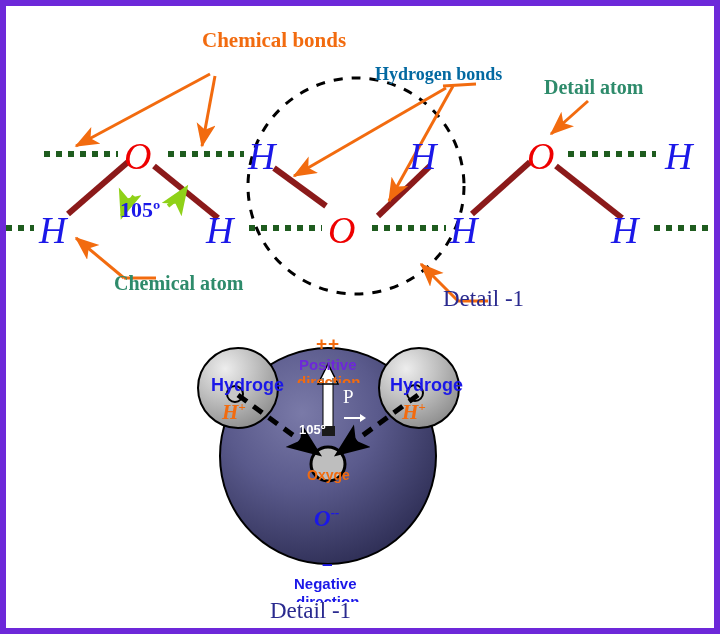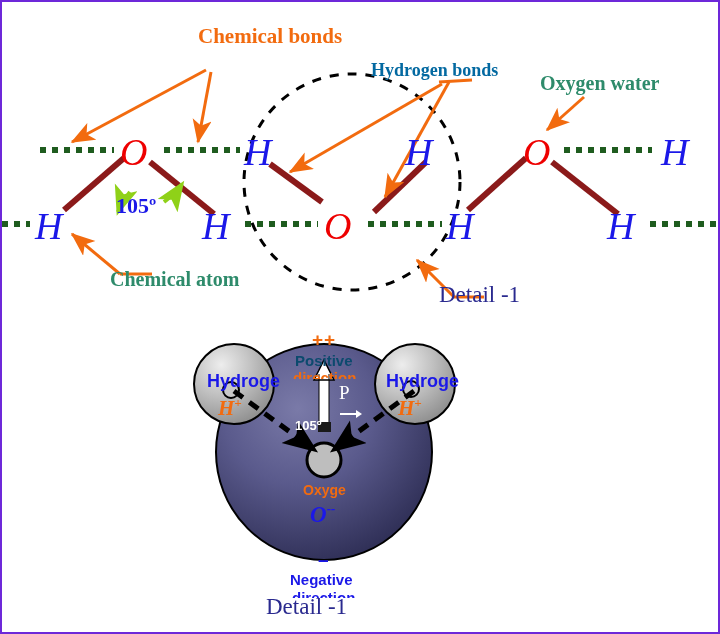--- a/index.html
+++ b/index.html
@@ -5,21 +5,21 @@
   html, body {
     margin: 0;
     padding: 0;
     background: #ffffff;
   }
   #root {
     position: relative;
     width: 720px;
     height: 634px;
     background: #ffffff;
-    border: 2px solid #6d28d9;
+    border: 6px solid #6d28d9;
     box-sizing: border-box;
     overflow: hidden;
     font-family: "Liberation Serif", serif;
   }
   svg.layer {
     position: absolute;
     left: 0;
     top: 0;
     width: 720px;
     height: 634px;
@@ -75,21 +75,21 @@
   }
   
   .pos-sign {
     color: #F26B0F;
     font-family: "Liberation Sans", sans-serif;
     font-weight: bold;
     font-size: 19px;
     letter-spacing: 1px;
   }
   .pos-word {
-    color: #0c4a6e;
+    color: #6d28d9;
     font-family: "Liberation Sans", sans-serif;
     font-weight: bold;
     font-size: 15px;
   }
   .pos-word2 {
     color: #F26B0F;
     font-family: "Liberation Sans", sans-serif;
     font-weight: bold;
     font-size: 15px;
   }
@@ -255,21 +255,21 @@
         <line x1="338" y1="412" x2="356" y2="412" stroke="#ffffff" stroke-width="2"></line>
         <path d="M354,408 L360,412 L354,416 z" fill="#ffffff"></path>
       </g>
     </g>
   </svg>
 
   <div class="lbl ann-orange" style="left:196px; top:24px;">Chemical bonds</div>
 
   <div class="lbl ann-navy" style="left:369px; top:59px;">Hydrogen bonds</div>
 
-  <div class="lbl ann-green" style="left:538px; top:71px;">Oxygen water</div>
+  <div class="lbl ann-green" style="left:538px; top:71px;">Detail atom</div>
 
   <div class="lbl ann-green" style="left:108px; top:267px;">Chemical atom</div>
 
   <div class="lbl detail-cap" style="left:437px; top:281px;">Detail -1</div>
 
   <div class="lbl atom-O" style="left:118px; top:131px;">O</div>
   <div class="lbl atom-H" style="left:33px; top:205px;">H</div>
   <div class="lbl atom-H" style="left:200px; top:205px;">H</div>
   <div class="lbl atom-H" style="left:242px; top:131px;">H</div>
   <div class="lbl atom-O" style="left:322px; top:205px;">O</div>
@@ -288,21 +288,21 @@
   <div class="lbl hyd-word" style="left:205px; top:370px;">Hydroge</div>
   <div class="lbl hyd-sym" style="left:216px; top:394px;"><span>H</span><sup>+</sup></div>
 
   <div class="lbl hyd-word" style="left:384px; top:370px;">Hydroge</div>
   <div class="lbl hyd-sym" style="left:396px; top:394px;"><span>H</span><sup>+</sup></div>
 
   <div class="lbl p-letter" style="left:337px; top:381px;">P</div>
 
   <div class="lbl angle-low" style="left:293px; top:417px;">105º</div>
 
-  <div class="lbl oxy-word" style="left:301px; top:481px;">Oxyge</div>
+  <div class="lbl oxy-word" style="left:301px; top:462px;">Oxyge</div>
   <div class="lbl oxy-sym" style="left:308px; top:500px;"><span>O</span><sup>--</sup></div>
 
   <div class="lbl neg-sign" style="left:316px; top:548px;">–</div>
   <div class="lbl neg-word" style="left:288px; top:570px;">Negative</div>
   <div class="lbl neg-word2 clip-box" style="left:290px; top:588px; height:8px;">direction</div>
 
   <div class="lbl detail-cap" style="left:264px; top:593px;">Detail -1</div>
 
 </div>
 

